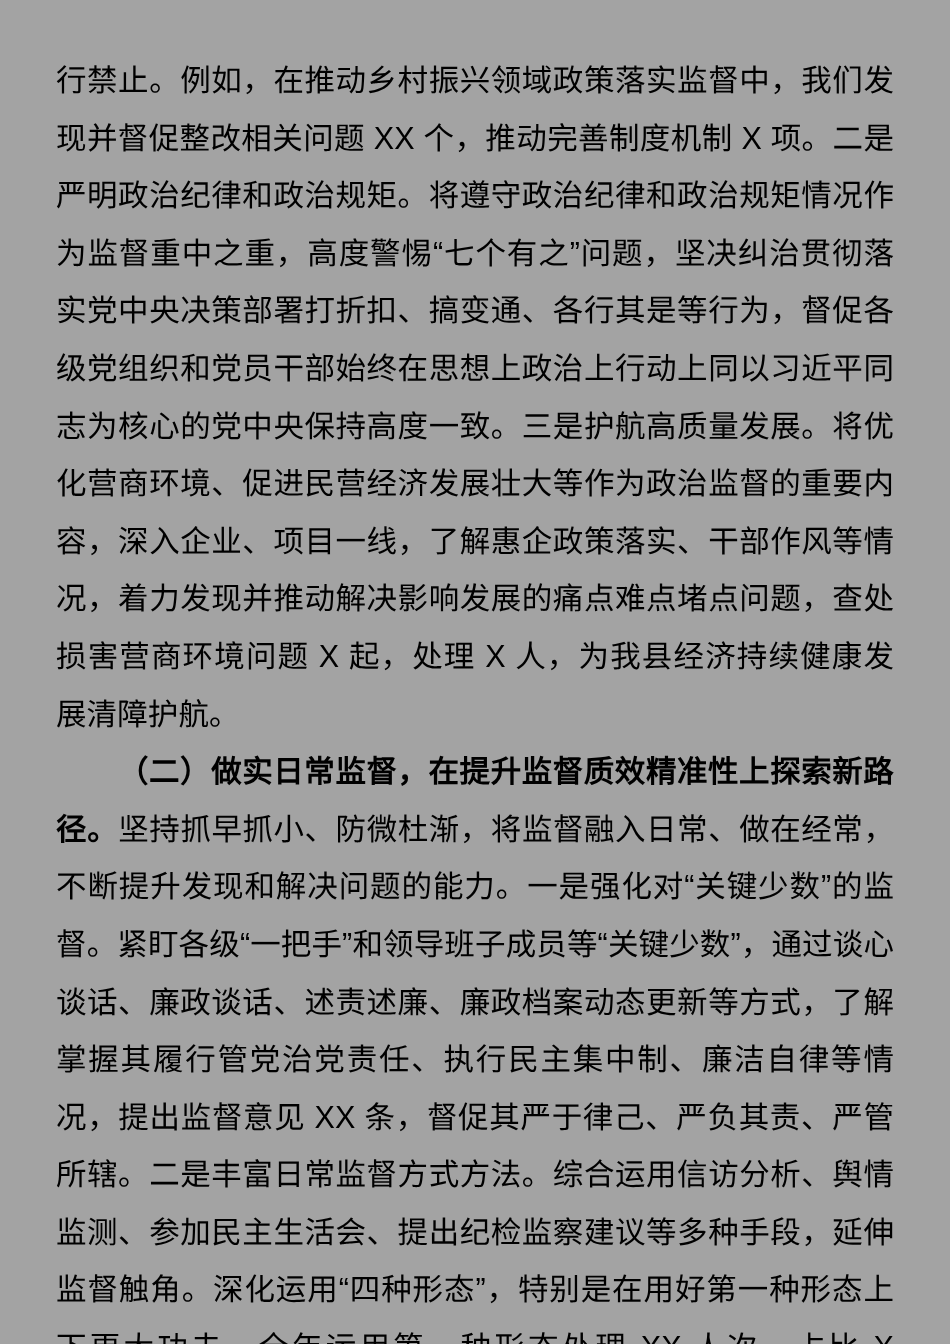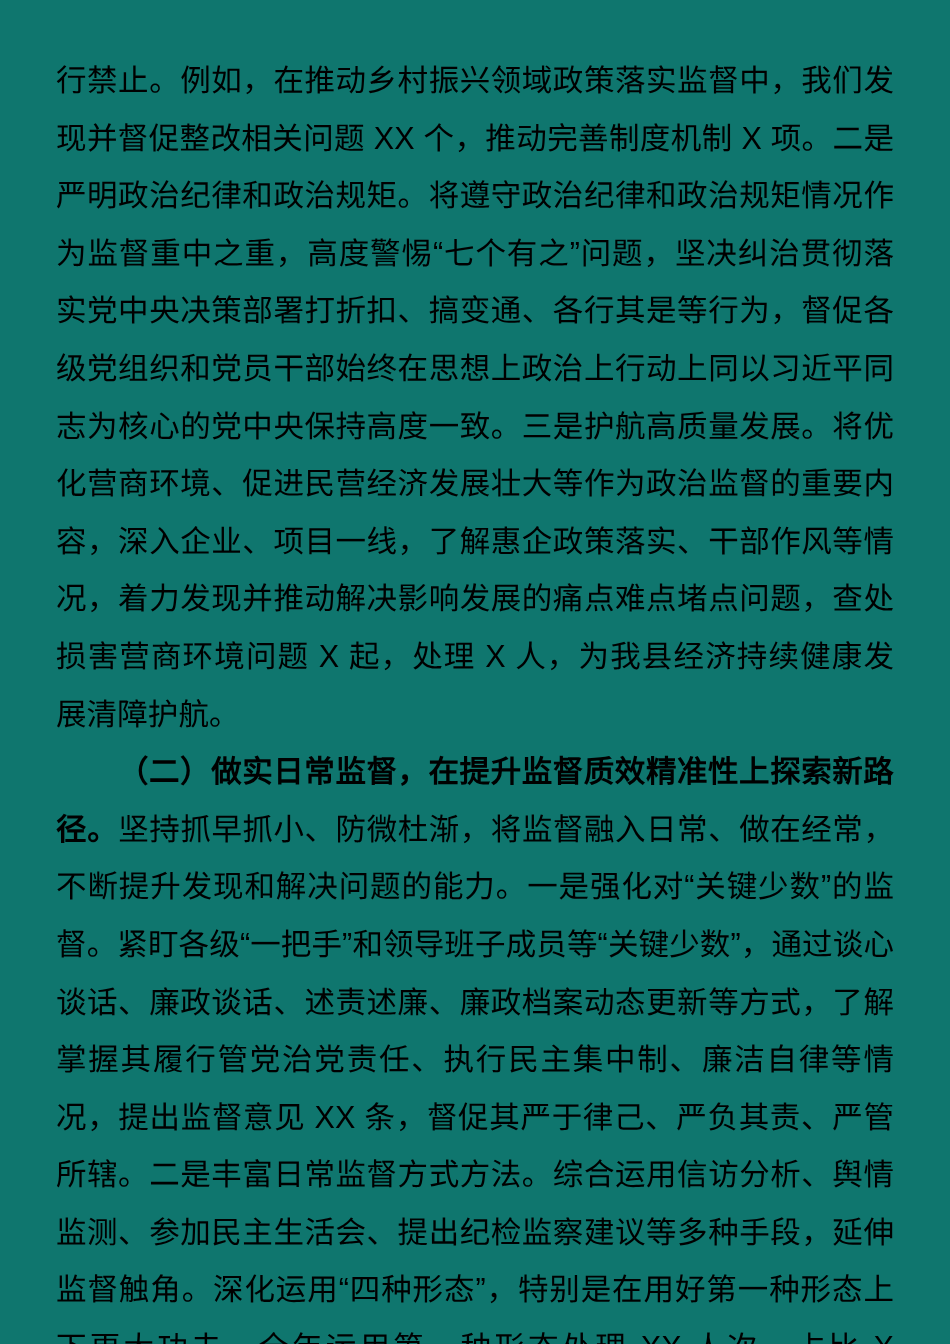--- a/index.html
+++ b/index.html
@@ -13,21 +13,21 @@
     height: 1344px;
     overflow: hidden;
     font-family: "Liberation Sans", "DejaVu Sans", sans-serif;
     color: #000000;
     -webkit-font-smoothing: antialiased;
   }
   .page {
     position: relative;
     width: 950px;
     height: 1344px;
-    background: #0f766e;
+    background: #a3a3a3;
     box-sizing: border-box;
   }
   .content {
     position: absolute;
     left: 56px;
     top: 52px;
     width: 838px;
   }
   p.para {
     margin: 0;

